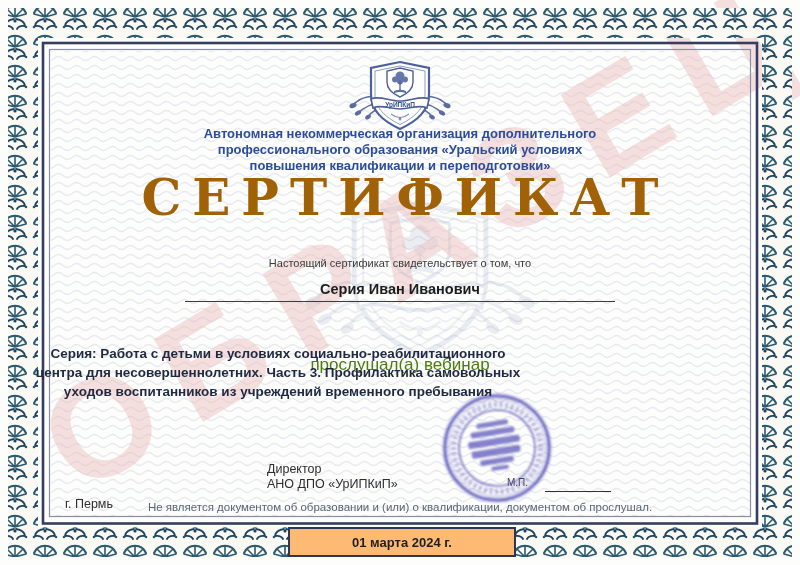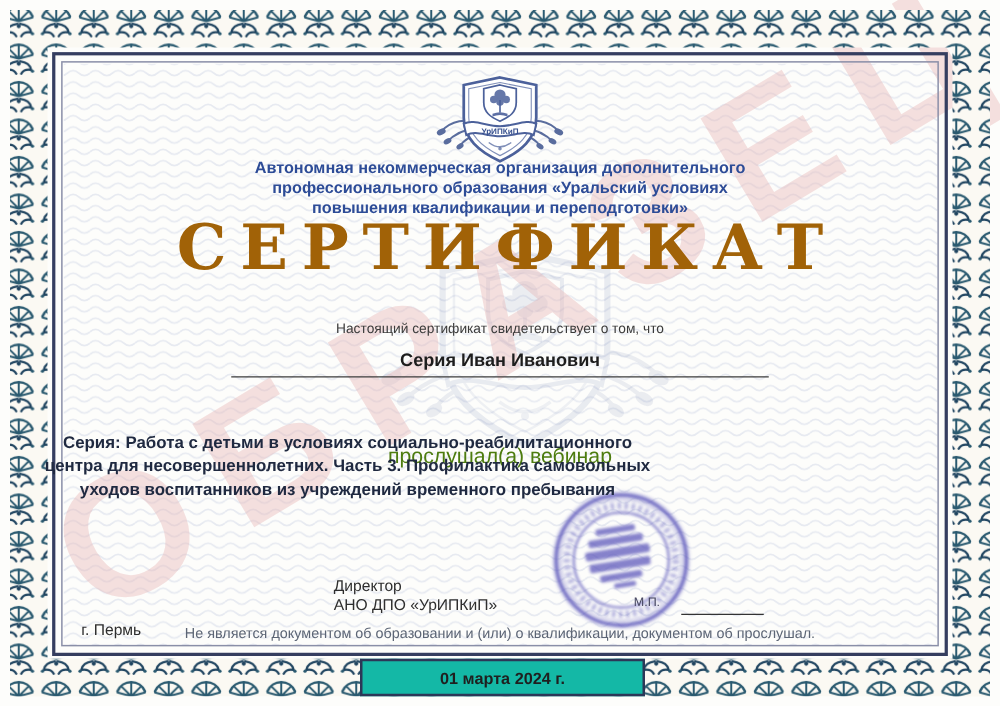--- a/index.html
+++ b/index.html
@@ -21,21 +21,21 @@
   .name-line{position:absolute;left:185px;top:301px;width:430px;border-top:1.5px solid #3c3c3c;z-index:6;}
   .action{top:315px;font-size:17px;color:#4d7c0f;z-index:6;margin-top:40px;}
   .course{top:344px;max-width:492px;font-size:13.5px;font-weight:bold;line-height:19px;
           color:#1f2940;z-index:6;margin-left:32px;}
   .city{left:65px;top:497px;font-size:12.5px;color:#2e2e2e;z-index:6;}
   .director{left:267px;top:462px;font-size:12.5px;line-height:15px;color:#2e2e2e;z-index:6;}
   .mp{left:507px;top:477px;font-size:10px;color:#44445e;z-index:6;}
   .sig-line{position:absolute;left:545px;top:491px;width:66px;border-top:1.5px solid #333;z-index:6;}
   .disclaimer{top:501px;font-size:11.5px;color:#5c6575;z-index:6;}
 
-  .date-box{position:absolute;left:288px;top:527px;width:224px;height:26px;background:#14b8a6;
+  .date-box{position:absolute;left:288px;top:527px;width:224px;height:26px;background:#fdba74;
             border:2px solid #2c3757;display:flex;align-items:center;justify-content:center;
             font-size:13px;font-weight:bold;color:#1f1f1f;z-index:8;}
 
   .watermark{position:absolute;left:55px;top:385px;height:140px;line-height:140px;
              font-size:140px;font-weight:bold;letter-spacing:26px;white-space:nowrap;
              color:#e8b8b8;opacity:.42;transform-origin:0 50%;transform:rotate(-31deg);
              z-index:2;pointer-events:none;}
 </style>
 </head>
 <body>

